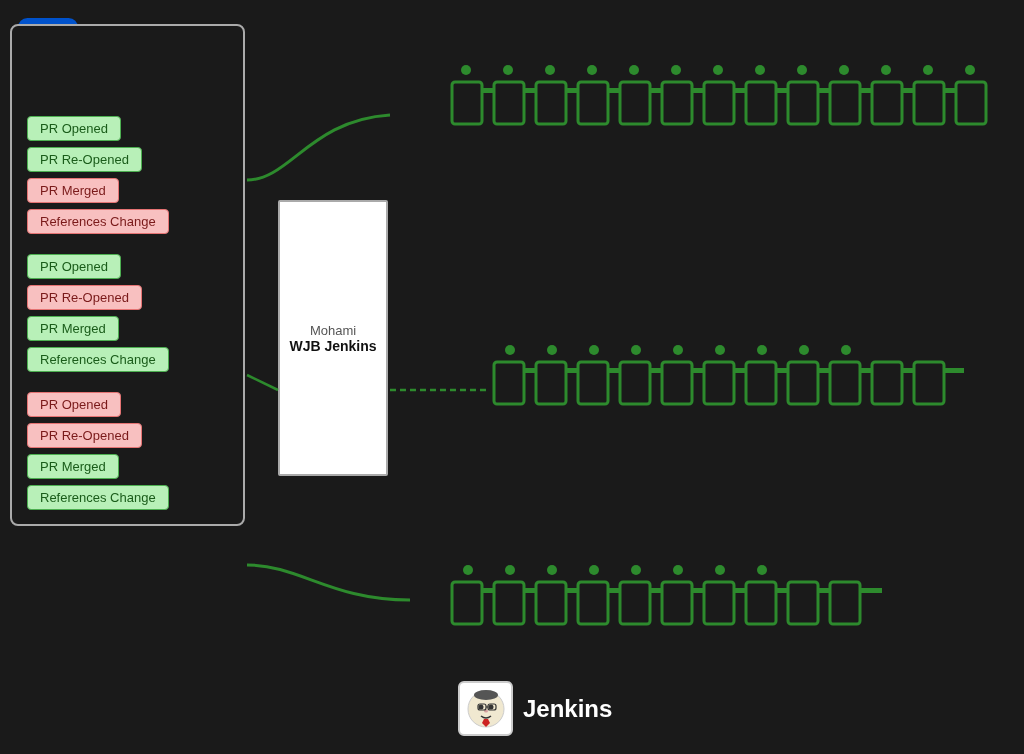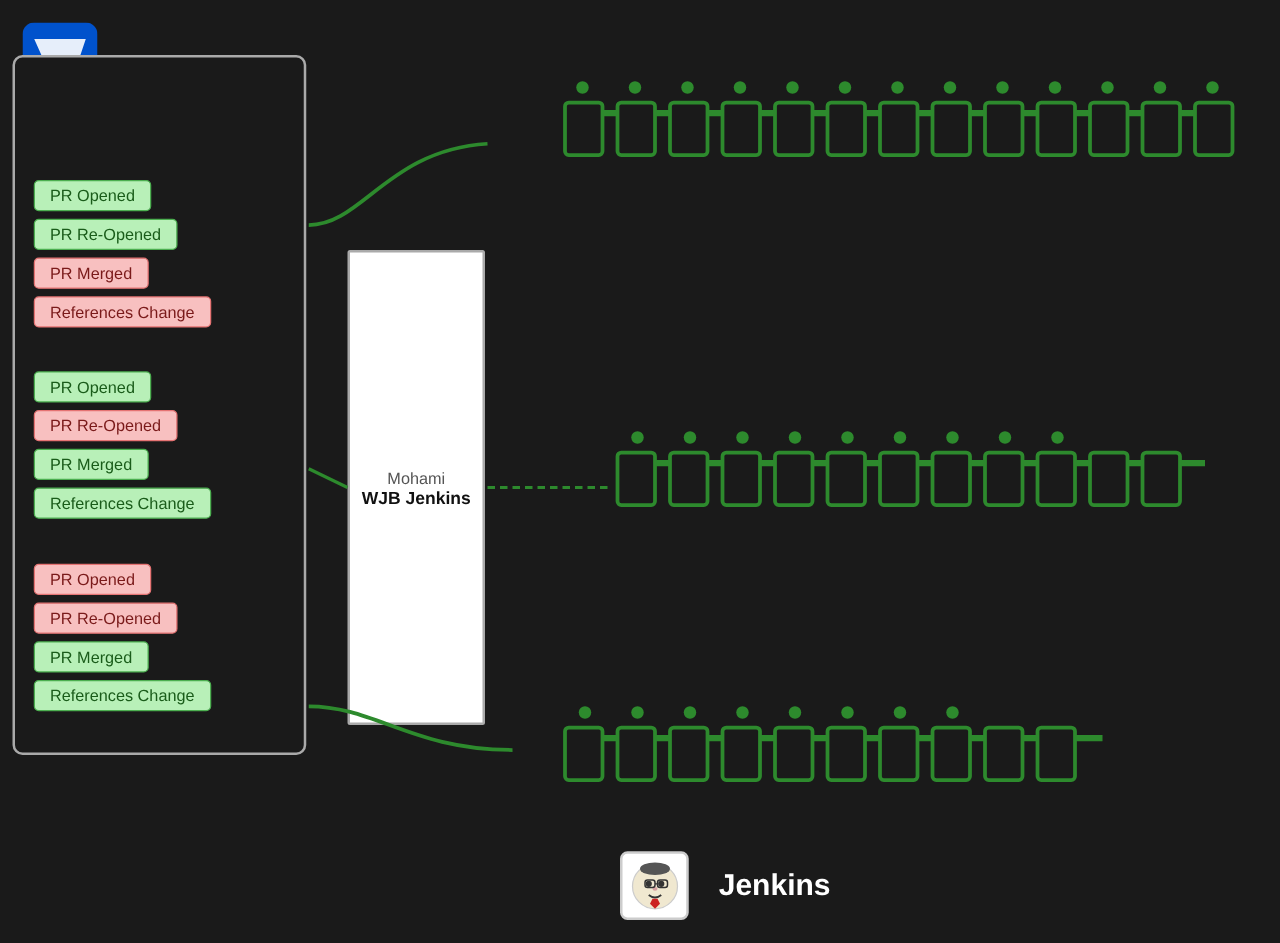--- a/index.html
+++ b/index.html
@@ -17,24 +17,24 @@
       position: absolute;
       top: 18px;
       left: 18px;
       width: 60px;
       height: 60px;
     }
 
     
     .left-panel {
       position: absolute;
-      top: 44px;
+      top: 24px;
       left: 10px;
       width: 235px;
-      height: 560px;
+      height: 502px;
       border: 2px solid #aaa;
       border-radius: 8px;
       background: #1a1a1a;
       padding: 80px 15px 15px 15px;
       display: flex;
       flex-direction: column;
       justify-content: space-around;
     }
 
     .trigger-group {
@@ -64,21 +64,21 @@
       border-color: #e57373;
       color: #7a1a1a;
     }
 
     
     .plugin-box {
       position: absolute;
       top: 200px;
       left: 278px;
       width: 110px;
-      height: 380px;
+      height: 276px;
       background: white;
       border: 2px solid #aaa;
       display: flex;
       flex-direction: column;
       align-items: center;
       justify-content: center;
       text-align: center;
       font-size: 13px;
       color: #333;
       border-radius: 2px;
@@ -102,24 +102,24 @@
       left: 0;
       width: 1024px;
       height: 754px;
       pointer-events: none;
     }
 
     
     .jenkins-area {
       position: absolute;
       bottom: 18px;
-      left: 496px;
+      left: 458px;
       display: flex;
       align-items: center;
-      gap: 24px;
+      gap: 10px;
       text-align: right;
     }
 
     .jenkins-icon {
       width: 55px;
       height: 55px;
       background: white;
       border: 2px solid #ccc;
       border-radius: 6px;
       display: flex;

